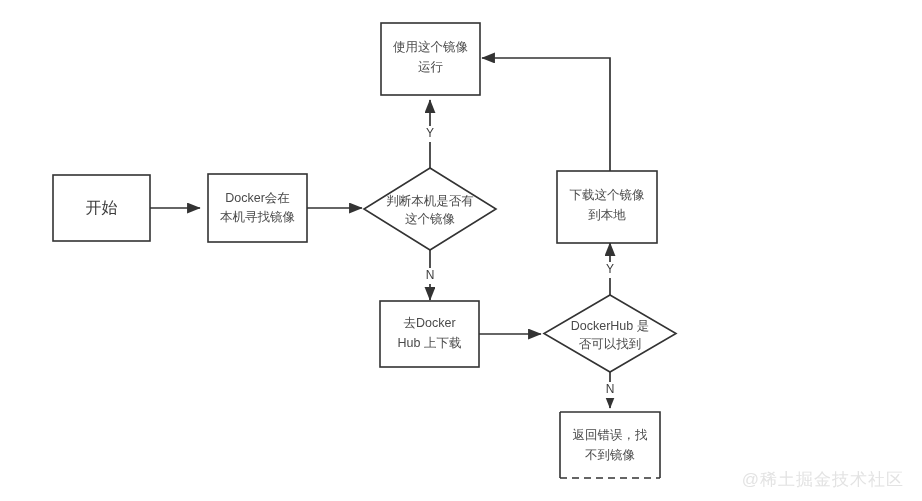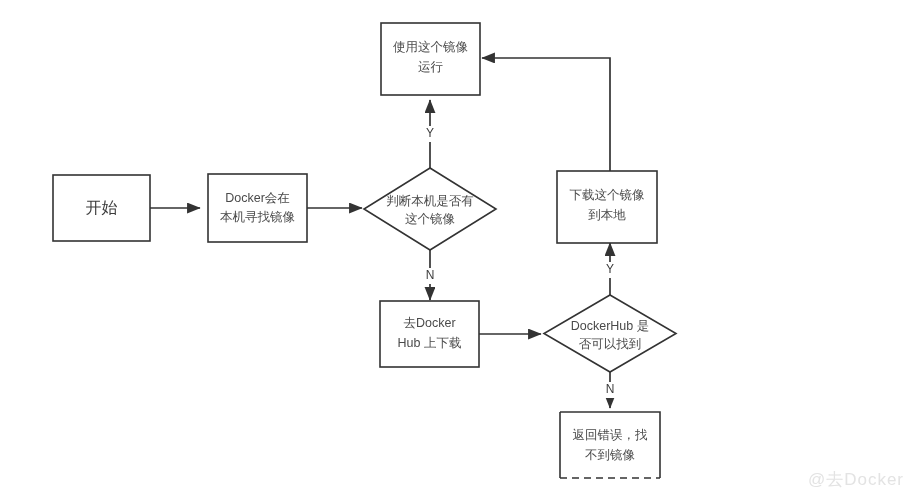--- a/index.html
+++ b/index.html
@@ -158,15 +158,15 @@
     </g>
 
     <g>
       <path class="node-shape-dashed-bottom" fill="#ffffff" d="M560,412 L660,412 L660,478 M560,412 L560,478"></path>
       <path class="dashed-edge" d="M560,478 L660,478"></path>
       <text class="node-label" x="610" y="436">返回错误，找</text>
       <text class="node-label" x="610" y="456">不到镜像</text>
     </g>
   </svg>
 
-  <div class="watermark">@去Docker</div>
+  <div class="watermark">@稀土掘金技术社区</div>
 
 </div>
 
 </body></html>

